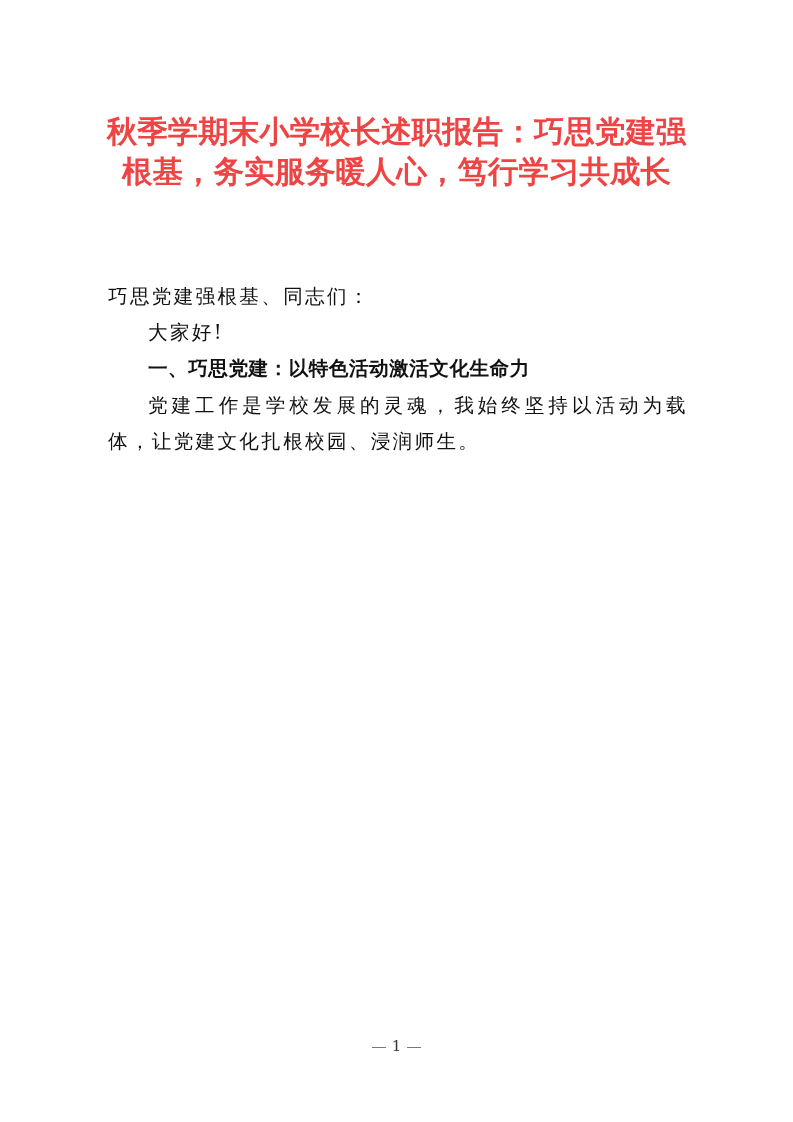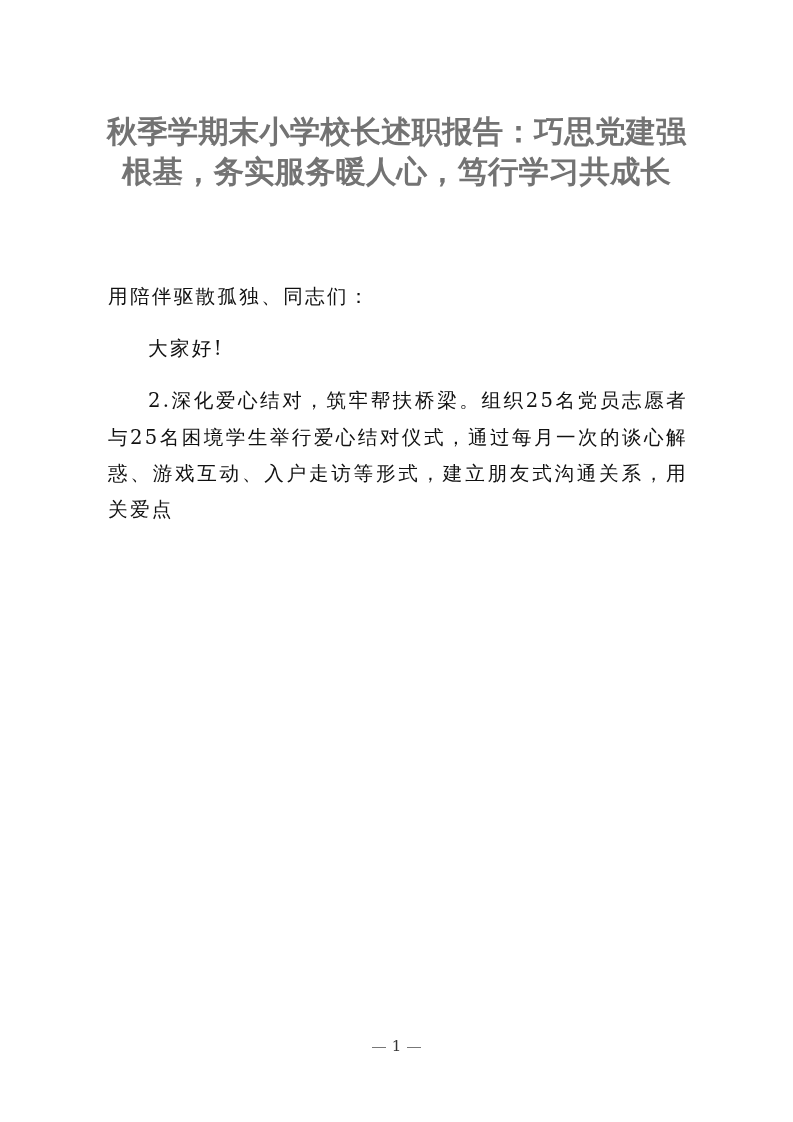--- a/index.html
+++ b/index.html
@@ -1,34 +1,35 @@
 <!DOCTYPE html>
 <html><head>
 <meta charset="utf-8">
 <style>
   html, body { margin: 0; padding: 0; background: #ffffff; }
   body { width: 793px; height: 1122px; position: relative; overflow: hidden;
          font-family: "DejaVu Serif", "Liberation Serif", serif; color: #111; }
   .title { position: absolute; left: 100px; top: 112px; width: 593px;
            text-align: center; font-family: "DejaVu Sans", "Liberation Sans", sans-serif;
-           font-weight: bold; font-size: 30.5px; line-height: 40px; letter-spacing: 0px; color: #737373; }
+           font-weight: bold; font-size: 30.5px; line-height: 40px; letter-spacing: 0px; color: #ef4444; }
   .body { position: absolute; left: 108px; top: 279px; width: 580px; font-size: 19.6px; line-height: 36.2px; }
   .p { margin: 0; text-align: justify; text-align-last: left; letter-spacing: 2.3px; }
-  .indent { text-indent: 40px; margin-top: 16px; }
+  .indent { text-indent: 40px; }
   .h1 { font-family: "DejaVu Sans", "Liberation Sans", sans-serif; font-weight: bold; letter-spacing: 0.5px; }
   .footer { position: absolute; left: 0; width: 793px; top: 1037px; text-align: center;
             font-size: 15px; color: #333; }
   .footer .dash { display: inline-block; width: 14px; height: 1px; background: #777; vertical-align: middle; margin: 0 6px; }
 </style>
 </head>
 <body>
 
 <div class="title">秋季学期末小学校长述职报告：巧思党建强根基，务实服务暖人心，笃行学习共成长</div>
 
 <div class="body">
-  <p class="p">用陪伴驱散孤独、同志们：</p>
+  <p class="p">巧思党建强根基、同志们：</p>
   <p class="p indent">大家好!</p>
-  <p class="p indent">2.深化爱心结对，筑牢帮扶桥梁。组织25名党员志愿者与25名困境学生举行爱心结对仪式，通过每月一次的谈心解惑、游戏互动、入户走访等形式，建立朋友式沟通关系，用关爱点</p>
+  <p class="p indent h1">一、巧思党建：以特色活动激活文化生命力</p>
+  <p class="p indent">党建工作是学校发展的灵魂，我始终坚持以活动为载体，让党建文化扎根校园、浸润师生。</p>
 </div>
 
 <div class="footer">
   <span class="dash"></span><span>1</span><span class="dash"></span>
 </div>
 
 </body></html>

